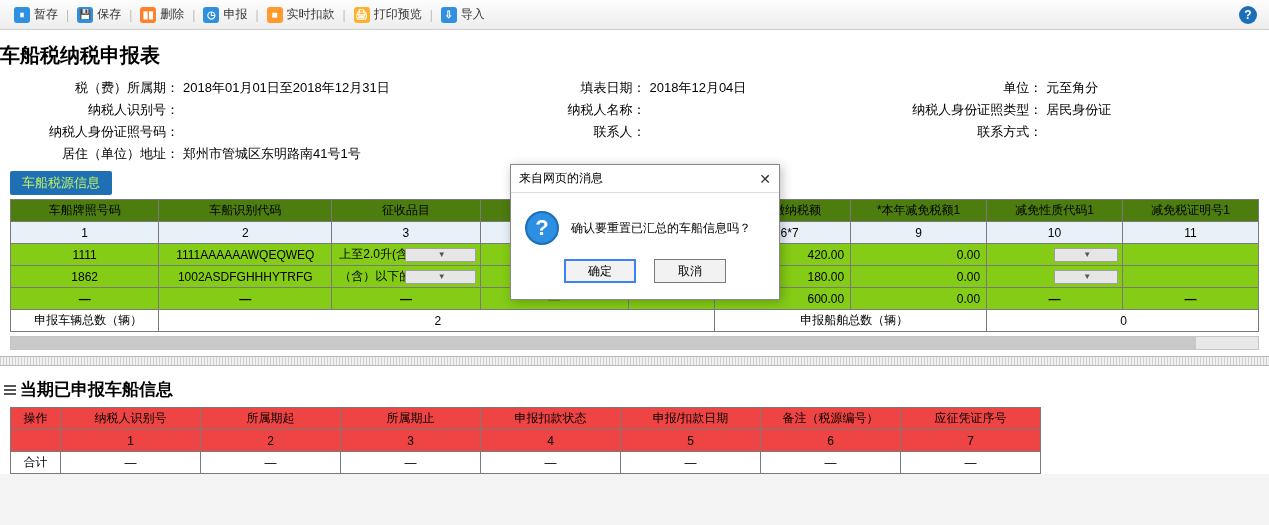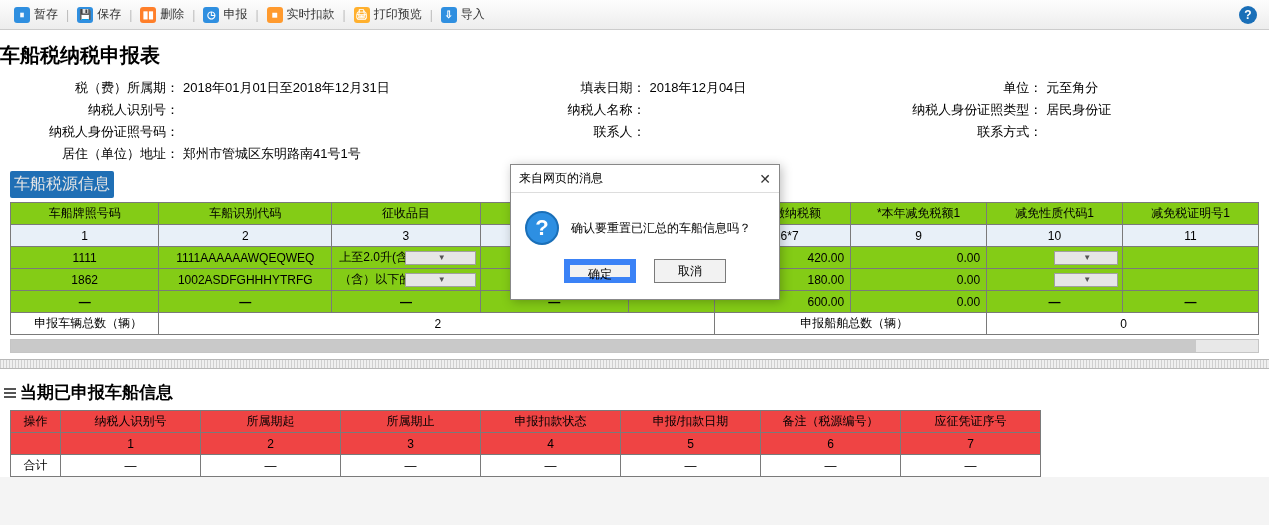--- a/index.html
+++ b/index.html
@@ -59,43 +59,43 @@
       grid-template-columns: 165px auto 120px auto 160px auto;
       row-gap:4px;
       padding:0 18px 8px 18px;
       font-size:13px;
     }
     .fh-l { text-align:right; padding-right:4px; }
     .fh-v { text-align:left; }
     .section-tab {
       display:inline-block;
       background:#1f6fb5;
-      color:#e5e5e5;
-      padding:3px 4px;
-      font-size:16px;
+      color:#bef264;
+      padding:3px 12px;
+      font-size:13px;
       margin-left:10px;
       border-radius:2px;
     }
     .grid-wrap { padding:4px 10px 0 10px; overflow-x:auto; }
     table.grid {
       border-collapse:collapse;
       width:100%;
       min-width:1240px;
       table-layout:fixed;
     }
     .grid th, .grid td {
       border:1px solid #7a7a7a;
       padding:2px 4px;
       text-align:center;
       background:#84cc16;
       height:22px;
       overflow:hidden;
       white-space:nowrap;
     }
-    .grid th { background:#84cc16; font-weight:normal; }
+    .grid th { background:#4d7c0f; font-weight:normal; }
     .grid .idx td { background:#e8f0f8; }
     .grid .r td.num { text-align:right; padding-right:6px; }
     .dd {
       width:100%; display:flex; align-items:center;
     }
     .dd span { flex:1; text-align:left; padding-left:3px; overflow:hidden; }
     .dd .arr {
       width:14px; height:14px;
       background:#e6e6e6;
       border:1px solid #a0a0a0;
@@ -184,21 +184,21 @@
       padding:0 0 16px 0;
     }
     .modal-btns button {
       width:72px; height:24px;
       background:#f2f2f2;
       border:1px solid #7a7a7a;
       cursor:pointer;
       font-size:12px;
     }
     .modal-btns button.primary {
-      border:6px solid #3b82f6;
+      border:2px solid #3b82f6;
     }
   </style>
 </head>
 <body>
 
 <div class="toolbar" id="toolbar-host">
   <span class="tb-item">
       <span class="tb-icon" style="background: rgb(47, 143, 224);">⏸</span>
       <span>暂存</span>
     </span>

